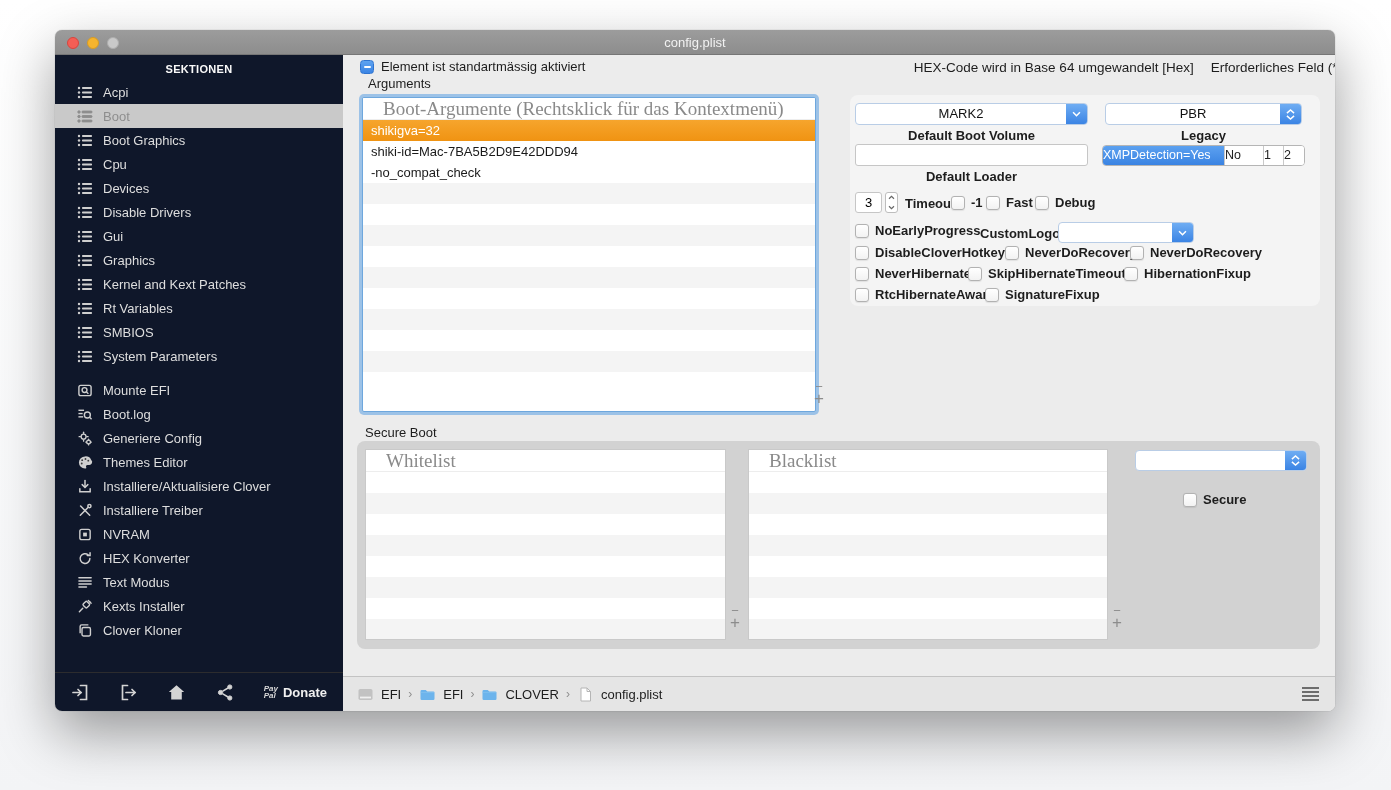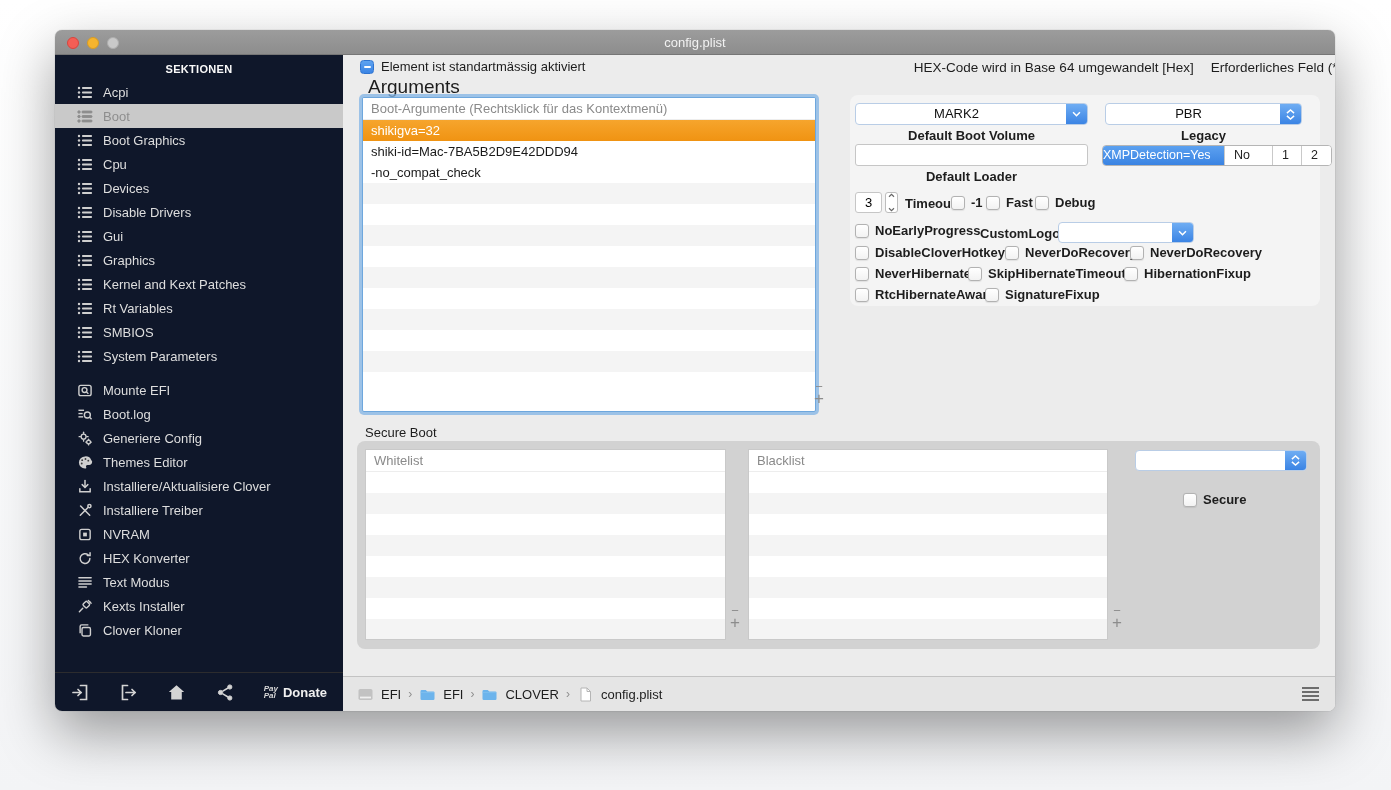--- a/index.html
+++ b/index.html
@@ -51,41 +51,41 @@
   .hdr-check { position:absolute; left:17px; top:4px; display:flex; align-items:center; gap:7px; }
   .mixcb { width:14px; height:14px; border-radius:3.5px;
     background:linear-gradient(#5ea3f0,#3b84e4); border:1px solid #2f74d0; position:relative; flex:none; }
   .mixcb::after { content:""; position:absolute; left:3px; top:5.5px; width:6.5px; height:1.8px;
     background:#fff; border-radius:1px; }
   .hdr-check .txt { font-size:13px; color:#1d1d1d; }
 
   .top-notes { position:absolute; top:5px; right:-7px; display:flex; gap:17px;
     white-space:nowrap; font-size:13.5px; color:#1d1d1d; }
 
-  .args-label { position:absolute; left:25px; top:21px; font-size:19px; color:#1d1d1d; }
+  .args-label { position:absolute; left:25px; top:21px; font-size:13px; color:#1d1d1d; }
 
   .args-list { position:absolute; left:19px; top:42px; width:454px; height:315px;
     background:#fff; border:1px solid #6ea7dd; border-radius:2px;
     box-shadow:0 0 0 3px rgba(130,180,230,.75); overflow:hidden; }
-  .list-hdr { height:22px; line-height:22px; padding-left:8px; color:#8a8a8a; font-size:13px;
-    border-bottom:1px solid #ededed; background:#fff; white-space:nowrap; }
+  .list-hdr { height:22px; line-height:22px; padding-left:20px; color:#8a8a8a; font-size:19px;
+    border-bottom:1px solid #ededed; background:#fff; white-space:nowrap;font-family:Liberation Serif, serif; }
   .lrow { height:21px; line-height:21px; padding-left:8px; font-size:13px; color:#1a1a1a;
     background:#fff; white-space:nowrap; }
   .lrow.sel { background:linear-gradient(#f6a52d,#f09312); color:#fff; }
   .args-empty { height:209px; background:repeating-linear-gradient(180deg,#f4f4f4 0 21px,#ffffff 21px 42px); }
 
   .pm-col { position:absolute; display:flex; flex-direction:column; align-items:center;
     color:#8c8c8c; }
   .pm-col .minus { font-size:13px; line-height:9px; }
   .pm-col .plus  { font-size:17px; line-height:15px; }
 
   
   .opt-panel { position:absolute; left:507px; top:40px; width:470px; height:211px;
     background:#f4f4f4; border-radius:8px; }
-  .abs { position:absolute;gap:9px; }
+  .abs { position:absolute; }
   .field { background:#fff; border:1px solid #c6c6c6; border-radius:3px; }
   .combo { display:flex; overflow:hidden; border-radius:4px; border:1px solid #b9cde6; background:#fff; }
   .combo .val { flex:1; text-align:center; font-size:13px; line-height:20px; color:#111;
     white-space:nowrap; overflow:hidden; }
   .combo .btn { width:21px; background:linear-gradient(#6fadf3,#3b84e4); display:flex;
     align-items:center; justify-content:center; flex:none; }
   .small-lab { font-size:13px; font-weight:600; color:#1d1d1d; text-align:center; }
   .seg { display:flex; border:1px solid #b5b5b5; border-radius:4px; overflow:hidden;
     background:#fff; height:21px; }
   .seg .sg { font-size:12.5px; line-height:19px; text-align:left; color:#222;

